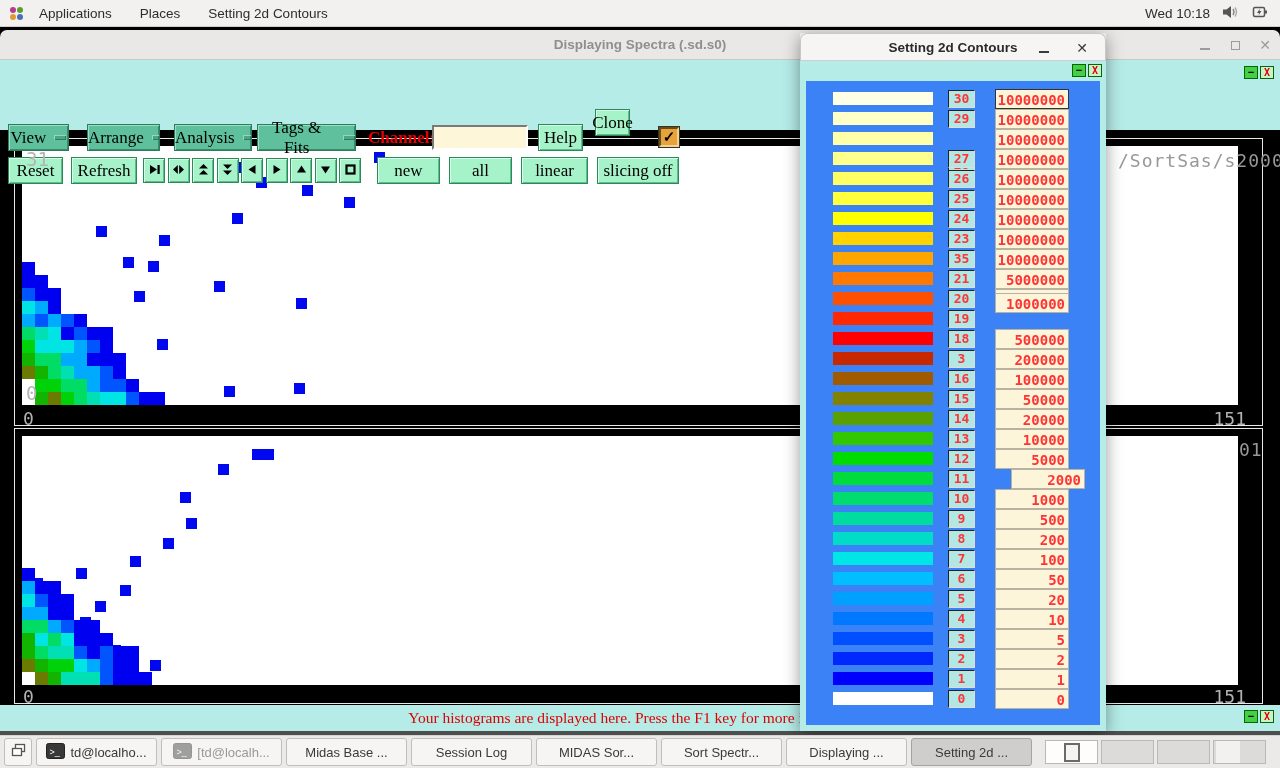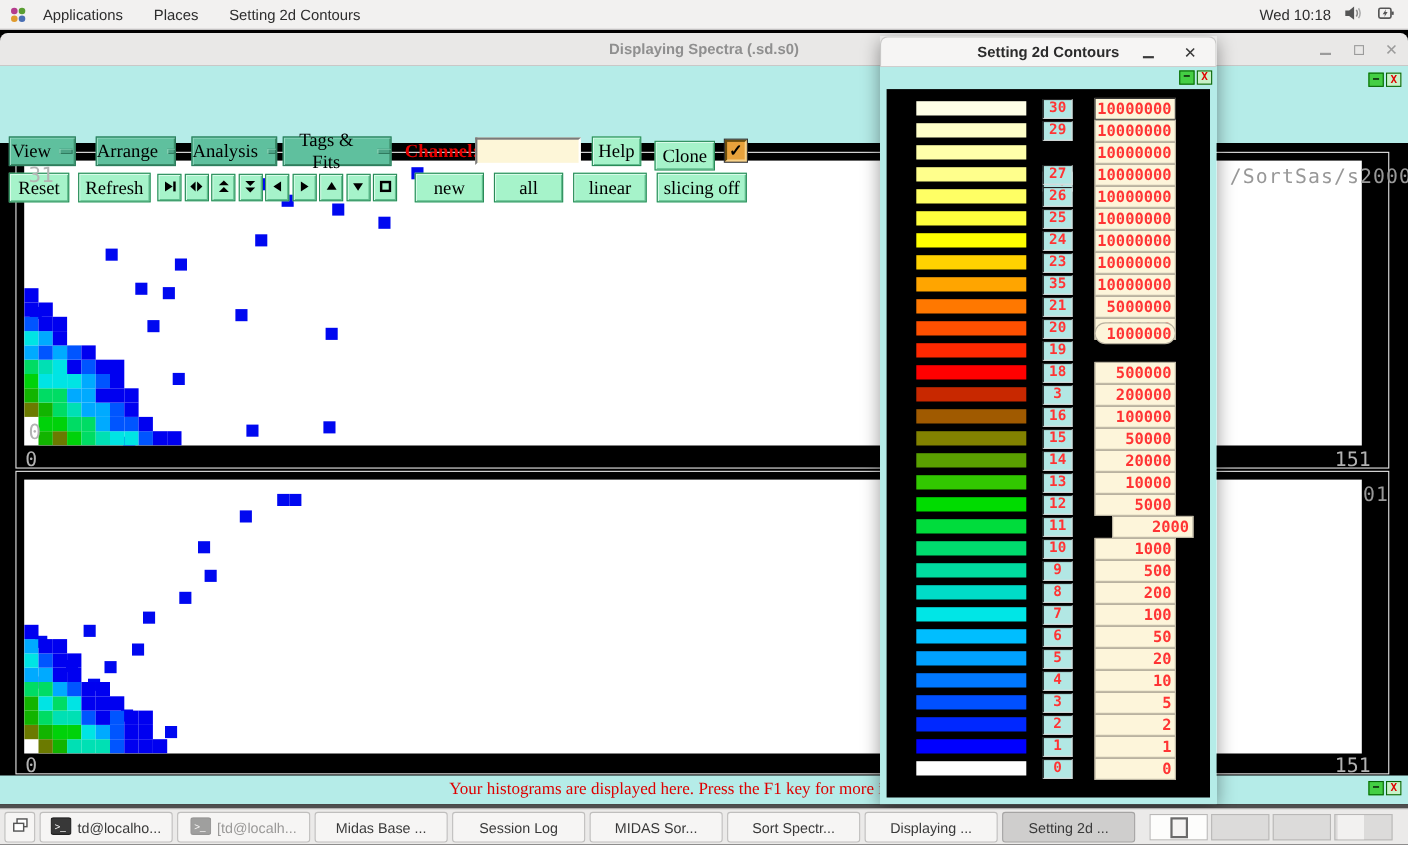--- a/index.html
+++ b/index.html
@@ -83,21 +83,21 @@
     box-shadow:0 4px 16px rgba(0,0,0,.4); }
   #dlg-titlebar { position:absolute; left:0; top:0; width:306px; height:28px; background:#f6f5f4;
     border:1px solid #c9c8c7; border-bottom:1px solid #cfcecd; border-radius:7px 7px 0 0;
     display:flex; align-items:center; justify-content:center; }
   #dlg-title { font-weight:bold; font-size:13.5px; color:#2b2b2b; }
   .dwc { position:absolute; top:0; width:30px; height:28px; display:flex; align-items:center;
     justify-content:center; color:#3a3a3a; }
   #dlg-min { right:46px; } #dlg-min .minbar { width:10px; height:2px; background:#3a3a3a; margin-top:8px; }
   #dlg-close { right:8px; font-size:14px; }
   #dlg-body { position:absolute; left:0; top:28px; width:306px; height:670px; background:#b5ece8; }
-  #dlg-black { position:absolute; left:6px; top:20px; width:294px; height:644px; background:#000000; }
+  #dlg-black { position:absolute; left:6px; top:20px; width:294px; height:644px; background:#3b82f6; }
   .swatch { position:absolute; left:27px; width:100px; height:13px; }
   .numbox { position:absolute; left:142px; width:27px; height:18px; background:#b2e7e4;
     border:1px solid; border-color:#222 #ddd #ddd #222; color:#ff3434;
     font:bold 13px "DejaVu Sans Mono",monospace; text-align:center; line-height:15px; }
   .valbox { position:absolute; left:189px; width:74px; height:20px; background:#fdf5da;
     border:1px solid #b9b2a0; color:#ff3434; font:bold 14px "DejaVu Sans Mono",monospace;
     text-align:right; padding:2px 3px 0 0; }
   .valbox.focused { border-color:#333; }
   .cursor-bar { display:inline-block; width:2px; height:12px; background:#000;
     vertical-align:-2px; margin-left:1px; }
@@ -181,21 +181,21 @@
       <span>Analysis</span>
       <span class="menu-dash"></span>
     </button>
   <button class="tbtn green" style="left:257px;top:64px;width:99px">
       <span>Tags &amp; Fits</span>
       <span class="menu-dash"></span>
     </button>
   <span id="channel-label">Channel:</span>
   <input id="channel-input" value="" style="">
   <button class="tbtn pale" style="left:538px;top:64px;width:45px">Help</button>
-  <button class="tbtn pale" style="left:595px;top:68px;width:55px">Clone</button>
+  <button class="tbtn pale" style="left:595px;top:49px;width:35px">Clone</button>
   <span id="slicing-checkbox">✓</span>
 
   <button class="tbtn pale" style="left:8px;top:97px;width:55px">Reset</button>
   <button class="tbtn pale" style="left:71px;top:97px;width:66px">Refresh</button>
   <div id="nav-icons">
       <button class="nav-btn">
         <span><svg width="13" height="13" viewBox="0 0 13 13" fill="#000">
             <polygon points="2,2 9,6.5 2,11"></polygon>
             <rect x="9.5" y="2" width="2.2" height="9"></rect>
           </svg></span>
@@ -473,21 +473,21 @@
         <div class="numbox" style="top: 169px;">35</div>
         <div class="valbox" style="top: 168px;">10000000</div>
         <div class="swatch" style="top: 191px; background: rgb(255, 120, 0);"></div>
         <div class="numbox" style="top: 189px;">21</div>
         <div class="valbox" style="top: 188px;">5000000</div>
         <div class="swatch" style="top: 211px; background: rgb(255, 80, 0);"></div>
         <div class="numbox" style="top: 209px;">20</div>
         <div class="valbox" style="top: 208px;">2000000</div>
         <div class="swatch" style="top: 231px; background: rgb(255, 40, 0);"></div>
         <div class="numbox" style="top: 229px;">19</div>
-        <div class="valbox" style="top: 212px; border-radius: 10px;">1000000</div>
+        <div class="valbox" style="top: 212px;">1000000</div>
         <div class="swatch" style="top: 251px; background: rgb(255, 0, 0);"></div>
         <div class="numbox" style="top: 249px;">18</div>
         <div class="valbox" style="top: 248px;">500000</div>
         <div class="swatch" style="top: 271px; background: rgb(200, 40, 0);"></div>
         <div class="numbox" style="top: 269px;">3</div>
         <div class="valbox" style="top: 268px;">200000</div>
         <div class="swatch" style="top: 291px; background: rgb(160, 90, 0);"></div>
         <div class="numbox" style="top: 289px;">16</div>
         <div class="valbox" style="top: 288px;">100000</div>
         <div class="swatch" style="top: 311px; background: rgb(130, 130, 0);"></div>

